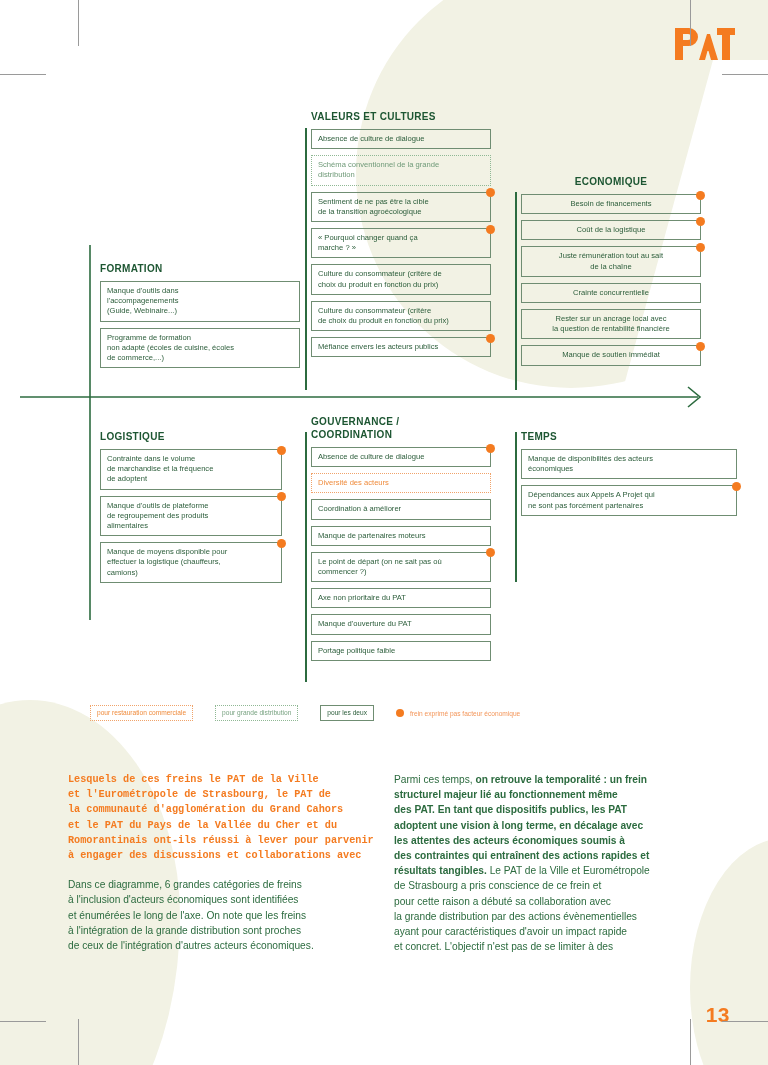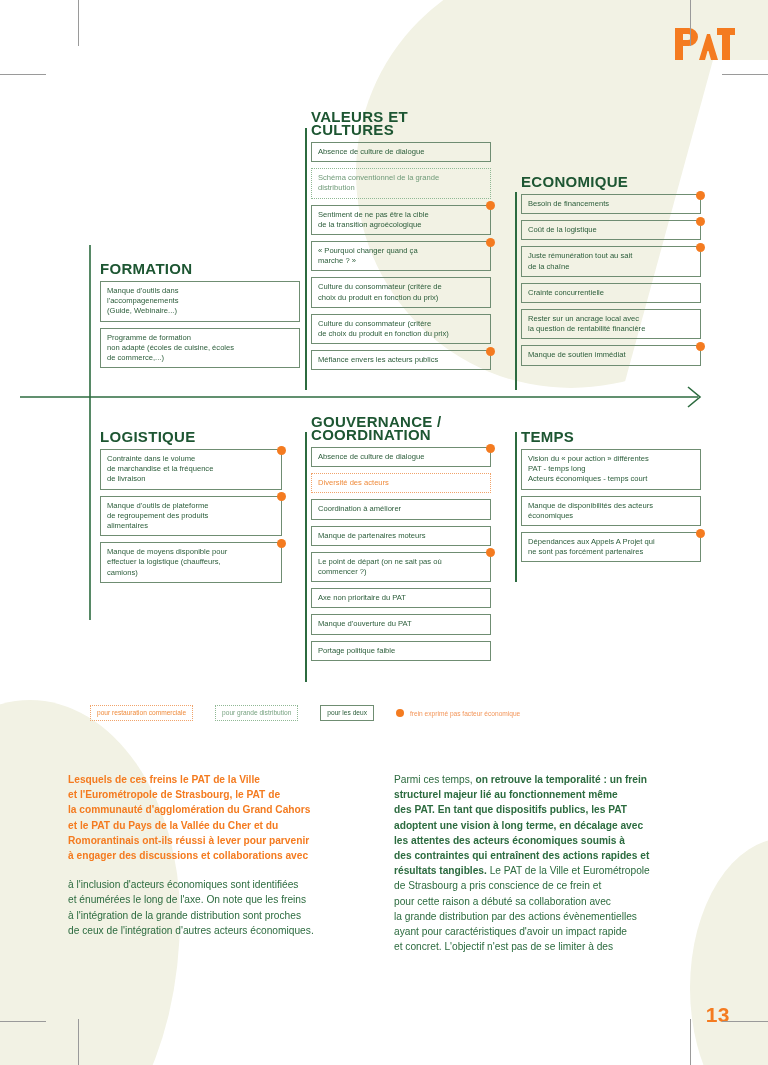--- a/index.html
+++ b/index.html
@@ -29,21 +29,21 @@
 
   
   #logo{position:absolute;left:655px;top:22px;width:80px;height:48px;z-index:5;}
 
   
   #axis-layer{position:absolute;left:0;top:0;width:768px;height:1065px;z-index:2;pointer-events:none;}
 
   
   .quad{position:absolute;z-index:3;}
   .quad-title{
-    font-size:15px;font-weight:bold;color:#1d5632;letter-spacing:.3px;
+    font-size:10px;font-weight:bold;color:#1d5632;letter-spacing:.3px;
     line-height:13px;margin:0 0 6px 0;
   }
   .boxes{display:flex;flex-direction:column;}
   .fbox{
     position:relative;
     border:1px solid #6f8d72;
     background:transparent;
     color:#2a5c39;
     font-size:7.6px;
     line-height:10.2px;
@@ -73,21 +73,21 @@
   #lg-deux{border:1px solid #6f8d72;color:#2a5c39;}
   #lg-dot-wrap{display:flex;align-items:center;}
   #lg-dot{width:8px;height:8px;border-radius:50%;background:#f47b20;margin-right:6px;}
   #lg-dot-label{font-size:6.6px;color:#f3965a;white-space:nowrap;}
 
   
   .col{position:absolute;z-index:4;}
   #col-left{left:68px;top:772px;width:310px;}
   #col-right{left:394px;top:772px;width:320px;}
   .p-orange{
-    color:#f47b20;font-weight:bold;font-size:10.2px;line-height:15.2px;margin:0 0 14px 0;
+    color:#f47b20;font-weight:bold;font-size:10.2px;line-height:15.2px;margin:0 0 14px 0;font-family:Liberation Mono, monospace;
   }
   .p-green{
     color:#2c6b3f;font-size:10.2px;line-height:15.2px;margin:0;
   }
   .p-green b{font-weight:bold;}
   .p-green .lead{font-weight:normal;}
   .tline{display:block;white-space:nowrap;}
 
   
   #page-num{
@@ -177,21 +177,21 @@
         <span class="ln">de choix du produit en fonction du prix)</span>
       </div>
       <div class="fbox">
         <span class="dot"></span>
         <span class="ln">Méfiance envers les acteurs publics</span>
       </div>
     </div>
   </div>
 
   <div class="vrule" style="left:515px;top:192px;height:198px;"></div>
-  <div class="quad" id="quad-economique" style="left:521px;top:175px;width:180px;">
+  <div class="quad" id="quad-economique" style="left:521px;top:175px;width:180px;text-align:center;">
     <div class="quad-title">ECONOMIQUE</div>
     <div class="boxes">
       <div class="fbox">
         <span class="dot"></span>
         <span class="ln">Besoin de financements</span>
       </div>
       <div class="fbox">
         <span class="dot"></span>
         <span class="ln">Coût de la logistique</span>
       </div>
@@ -214,21 +214,21 @@
     </div>
   </div>
 
   <div class="quad" id="quad-logistique" style="left:100px;top:430px;width:182px;">
     <div class="quad-title">LOGISTIQUE</div>
     <div class="boxes">
       <div class="fbox">
         <span class="dot"></span>
         <span class="ln">Contrainte dans le volume</span>
         <span class="ln">de marchandise et la fréquence</span>
-        <span class="ln">de livraison</span>
+        <span class="ln">de adoptent</span>
       </div>
       <div class="fbox">
         <span class="dot"></span>
         <span class="ln">Manque d'outils de plateforme</span>
         <span class="ln">de regroupement des produits</span>
         <span class="ln">alimentaires</span>
       </div>
       <div class="fbox">
         <span class="dot"></span>
         <span class="ln">Manque de moyens disponible pour</span>
@@ -269,28 +269,23 @@
       <div class="fbox">
         <span class="ln">Manque d'ouverture du PAT</span>
       </div>
       <div class="fbox">
         <span class="ln">Portage politique faible</span>
       </div>
     </div>
   </div>
 
   <div class="vrule" style="left:515px;top:432px;height:150px;"></div>
-  <div class="quad" id="quad-temps" style="left:521px;top:430px;width:180px;">
+  <div class="quad" id="quad-temps" style="left:521px;top:430px;width:216px;">
     <div class="quad-title">TEMPS</div>
     <div class="boxes">
-      <div class="fbox">
-        <span class="ln">Vision du « pour action » différentes</span>
-        <span class="ln">PAT - temps long</span>
-        <span class="ln">Acteurs économiques - temps court</span>
-      </div>
       <div class="fbox">
         <span class="ln">Manque de disponibilités des acteurs</span>
         <span class="ln">économiques</span>
       </div>
       <div class="fbox">
         <span class="dot"></span>
         <span class="ln">Dépendances aux Appels A Projet qui</span>
         <span class="ln">ne sont pas forcément partenaires</span>
       </div>
     </div>
@@ -309,20 +304,21 @@
   <div class="col" id="col-left">
     <p class="p-orange">
       <span class="tline">Lesquels de ces freins le PAT de la Ville</span>
       <span class="tline">et l'Eurométropole de Strasbourg, le PAT de</span>
       <span class="tline">la communauté d'agglomération du Grand Cahors</span>
       <span class="tline">et le PAT du Pays de la Vallée du Cher et du</span>
       <span class="tline">Romorantinais ont-ils réussi à lever pour parvenir</span>
       <span class="tline">à engager des discussions et collaborations avec</span>
     </p>
     <p class="p-green">
+      <span class="tline">Dans ce diagramme, 6 grandes catégories de freins</span>
       <span class="tline">à l'inclusion d'acteurs économiques sont identifiées</span>
       <span class="tline">et énumérées le long de l'axe. On note que les freins</span>
       <span class="tline">à l'intégration de la grande distribution sont proches</span>
       <span class="tline">de ceux de l'intégration d'autres acteurs économiques.</span>
     </p>
   </div>
 
   <div class="col" id="col-right">
     <p class="p-green">
       <span class="tline">

